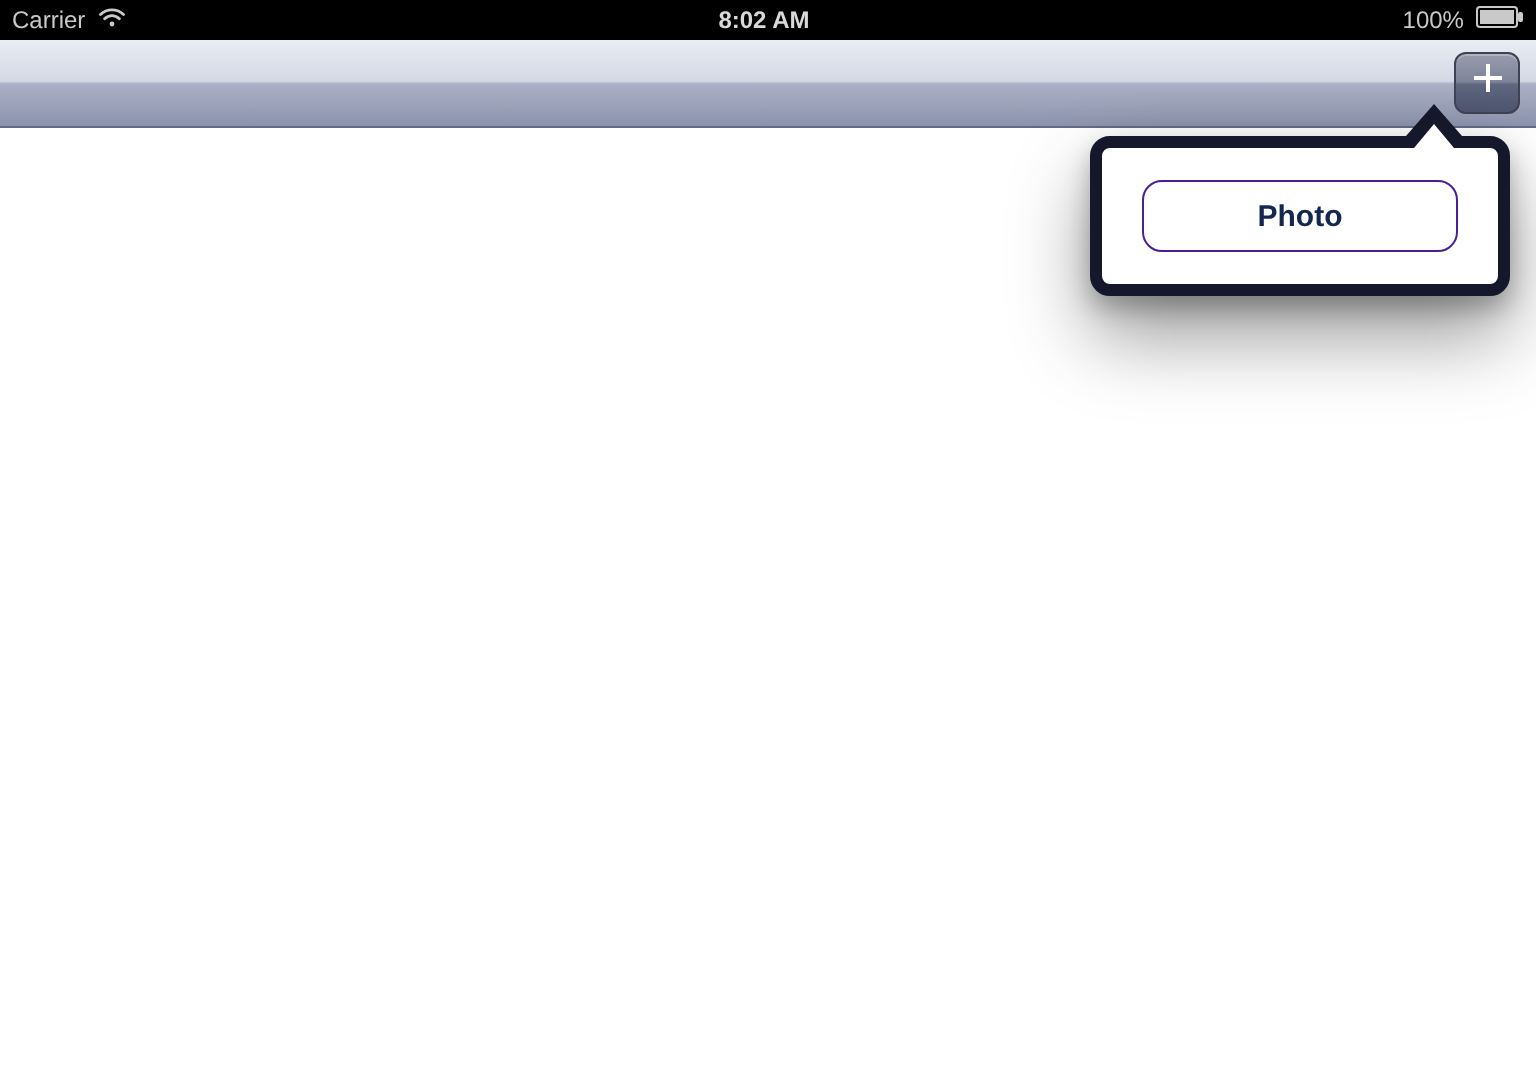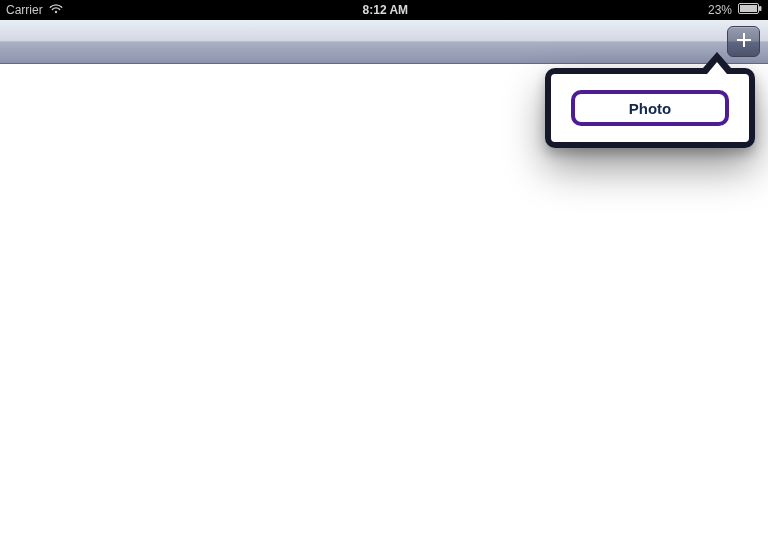--- a/index.html
+++ b/index.html
@@ -63,21 +63,21 @@
     position: absolute;
     top: -12px; right: 22px;
     width: 0; height: 0;
     border-left: 10px solid transparent;
     border-right: 10px solid transparent;
     border-bottom: 12px solid #fff;
   }
   .popover-button {
     display: block; width: 158px; height: 36px;
     margin: 0 auto 14px auto;
-    border: 4px solid #4c1d95;
+    border: 1px solid #4c1d95;
     border-radius: 10px;
     background: #fff;
     color: #14274f;
     font-size: 15px; font-weight: 700;
     text-align: center;
     cursor: pointer;
   }
   .popover-button:last-child { margin-bottom: 0; }
 </style>
 </head>
@@ -87,23 +87,23 @@
   <div class="status-left">
     <span>Carrier</span>
     <span class="wifi-icon">
       <svg width="14" height="10" viewBox="0 0 14 10">
         <path d="M7 9.2a1.2 1.2 0 1 0 0-2.4 1.2 1.2 0 0 0 0 2.4z" fill="#c9c9c9"></path>
         <path d="M3.3 5.4a5.2 5.2 0 0 1 7.4 0" stroke="#c9c9c9" stroke-width="1.4" fill="none" stroke-linecap="round"></path>
         <path d="M1.2 3.3a8.2 8.2 0 0 1 11.6 0" stroke="#c9c9c9" stroke-width="1.4" fill="none" stroke-linecap="round"></path>
       </svg>
     </span>
   </div>
-  <div style="font-weight:700;color:#d9d9d9">8:12 AM</div>
+  <div style="font-weight:700;color:#d9d9d9">8:02 AM</div>
   <div class="status-right">
-    <span>23%</span>
+    <span>100%</span>
     <span class="battery-icon">
       <svg width="24" height="11" viewBox="0 0 24 11">
         <rect x="0.5" y="0.5" width="20" height="10" rx="1.5" fill="none" stroke="#c9c9c9"></rect>
         <rect x="2" y="2" width="17" height="7" fill="#c9c9c9"></rect>
         <rect x="21" y="3" width="2.5" height="5" rx="1" fill="#c9c9c9"></rect>
       </svg>
     </span>
   </div>
 </div>
 

